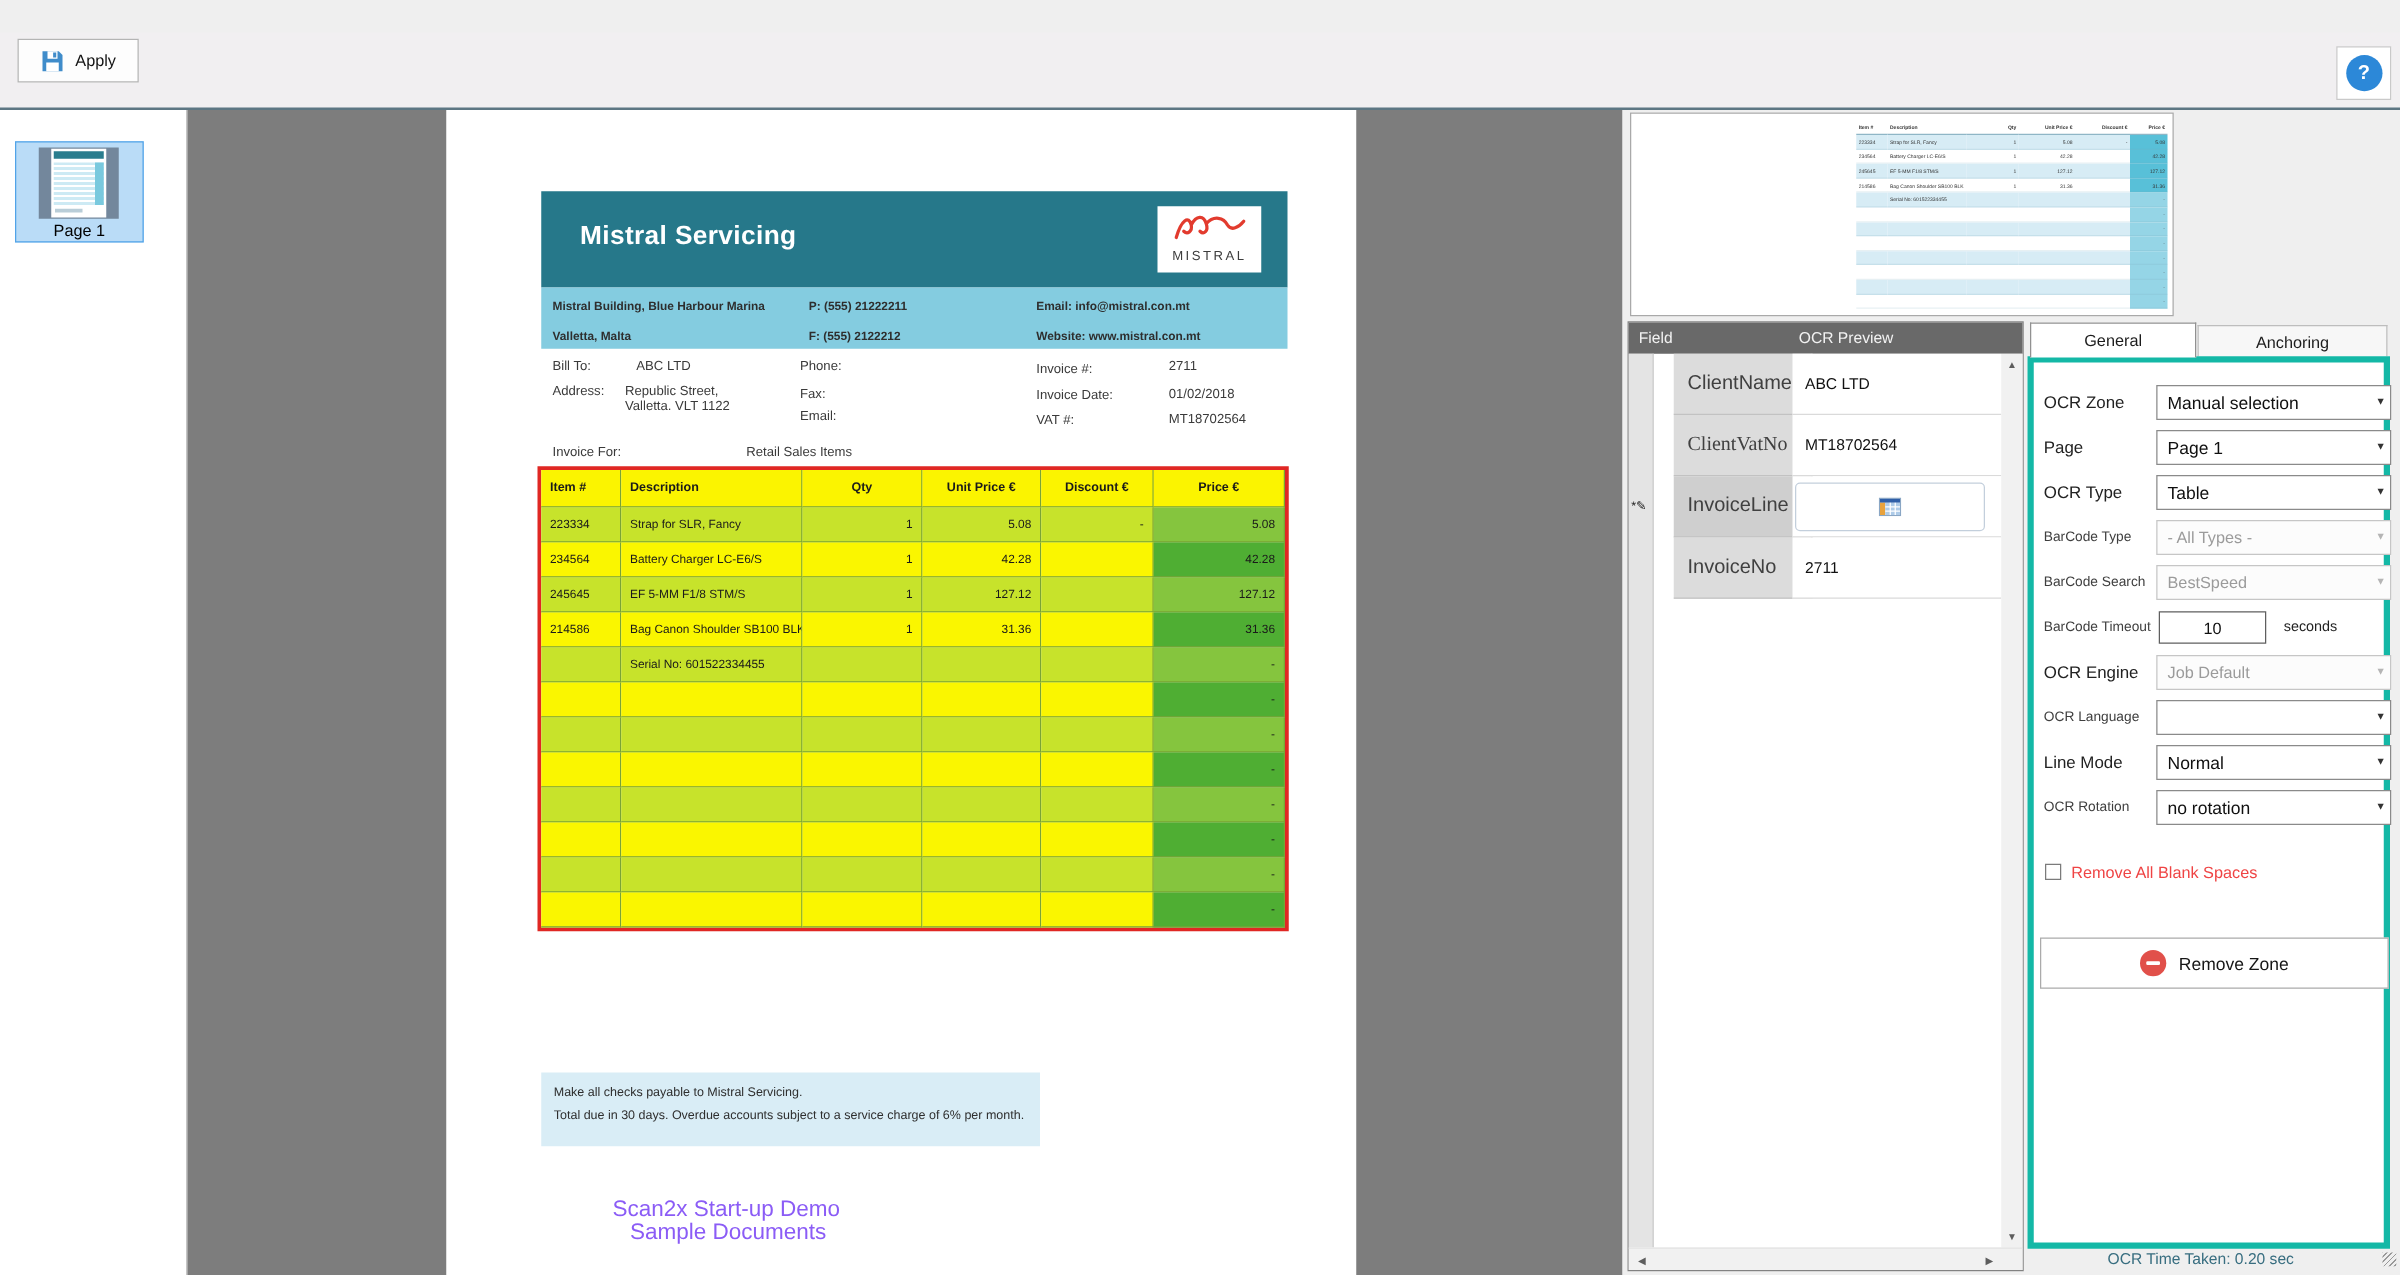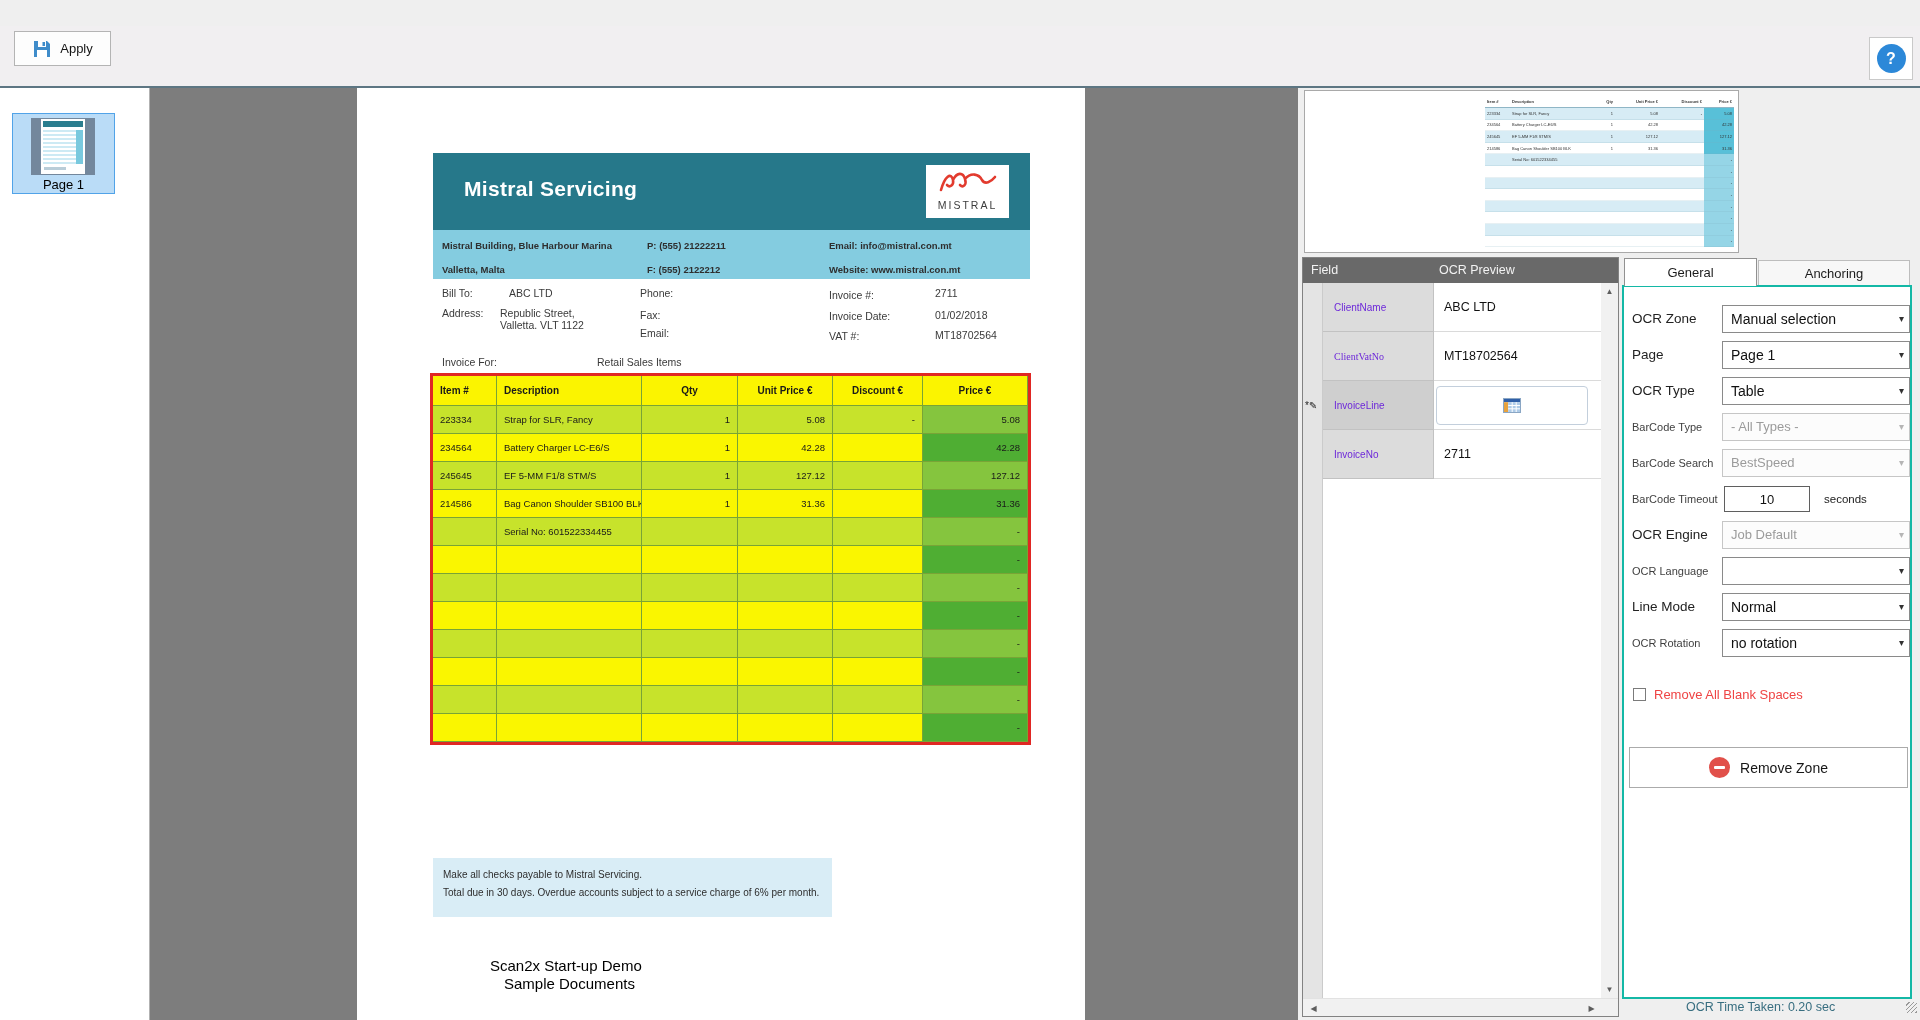--- a/index.html
+++ b/index.html
@@ -56,51 +56,51 @@
 .pg{background:#85c53e}.py{background:#4fae33}
 
 .totals{position:absolute;left:475px;top:657px;display:grid;grid-template-columns:91px 97px;grid-auto-rows:29px}
 .tl{background:#fff;border:1px solid #aed8e8;display:flex;align-items:center;justify-content:flex-end;padding-right:8px;font-size:10px;color:#222}
 .tl.alt{background:#daeef7}
 .tv{background:#85cfe2;border-bottom:1px solid #79c4d9;display:flex;align-items:center;justify-content:flex-end;padding-right:8px;font-size:10px;color:#1c1c1c}
 .tl.tot{background:#62c2da;font-weight:bold}
 .tv.tot{background:#62c2da}
 .noteband{position:absolute;left:76px;top:770px;width:399px;height:59px;background:#d9edf6}
 .nb{position:absolute;left:10px;font-size:10px;color:#2e2e2e;white-space:nowrap}
-.fl{position:absolute;font-size:15px;color:#000000;white-space:nowrap}
+.fl{position:absolute;font-size:18px;color:#8b5cf6;white-space:nowrap}
 
 .rightpanel{position:absolute;left:1298px;top:88px;width:622px;height:932px;background:#efefef}
 .previewbox{position:absolute;left:6px;top:2px;width:435px;height:163px;background:#fff;border:1px solid #a9a9a9}
 .minitable{position:absolute;left:180px;top:5px;width:249px;height:152px;display:grid;grid-template-columns:25px 63px 42px 45px 44px 30px;grid-template-rows:12px repeat(12,11.6px)}
 .mc{font-size:4px;color:#333;display:flex;align-items:center;padding:0 2px;overflow:hidden;white-space:nowrap;border-bottom:1px solid rgba(120,170,190,.18)}
 .mx0,.mx1{justify-content:flex-start}.mx2,.mx3,.mx4,.mx5{justify-content:flex-end}
 .mh{font-weight:bold;border-bottom:1px solid #8fb6c6}
 .mb{background:#d7ecf5}
 .mp1{background:#58c0d8}.mp2{background:#95d5e6}
 
 .fbx{position:absolute;left:4px;top:169px;width:317px;height:760px;background:#fff;border:1px solid #828282}
 .fhd{position:absolute;left:0;top:0;width:315px;height:25px;background:#696969}
 .fh{position:absolute;top:0;line-height:25px;font-size:12.5px;color:#f2f2f2}
 .fh.f1{left:8px}.fh.f2{left:136px}
 .fgut{position:absolute;left:0;top:25px;width:20px;height:715px;background:#e4e4e4;border-right:1px solid #cbcbcb}
 .fmark{position:absolute;left:2px;width:17px;height:49px;display:flex;align-items:center;font-size:10px;color:#222;z-index:2}
-.fc{position:absolute;left:20px;width:111px;height:49px;background:#dcdcdc;border-right:1px solid #c2c2c2;border-bottom:1px solid #c2c2c2;display:flex;align-items:center;padding-left:11px;font-size:10px;color:#6d28d9}
+.fc{position:absolute;left:36px;width:111px;height:49px;background:#dcdcdc;border-right:1px solid #c2c2c2;border-bottom:1px solid #c2c2c2;display:flex;align-items:center;padding-left:11px;font-size:16px;color:#404040}
 .fc.fsel{background:#cfcfcf}
 .fv{position:absolute;left:131px;width:167px;height:49px;background:#fff;border-bottom:1px solid #dadada;display:flex;align-items:center;padding-left:10px;font-size:12.5px;color:#111}
 .tbtn{position:absolute;left:2px;top:5px;width:152px;height:39px;border:1px solid #c3cfdc;border-radius:4px;background:#fff;display:flex;align-items:center;justify-content:center}
 .vsb{position:absolute;left:298px;top:25px;width:17px;height:715px;background:#f1f1f1}
 .hsb{position:absolute;left:0;top:740px;width:315px;height:18px;background:#f1f1f1;border-top:1px solid #e2e2e2}
 .sarr{position:absolute;width:17px;height:17px;display:flex;align-items:center;justify-content:center;font-size:8px;color:#5d5d5d}
 .sarr.up{left:0;top:0}.sarr.dn{left:0;top:698px}
 .sarr.lf{left:2px;top:0;height:18px}.sarr.rt{left:280px;top:0;height:18px}
 
 .tab{position:absolute;display:flex;align-items:center;justify-content:center;font-size:13px;color:#1c1c1c}
 .tab-g{left:326px;top:170px;width:133px;height:28px;background:#fff;border:1px solid #919191;border-bottom:none;z-index:2}
 .tab-a{left:460px;top:172px;width:152px;height:26px;background:#f7f7f7;border:1px solid #bdbdbd;border-bottom:none}
-.tpanel{position:absolute;left:324px;top:197px;width:290px;height:714px;background:#fff;border:2px solid #14b8a6}
+.tpanel{position:absolute;left:324px;top:197px;width:290px;height:714px;background:#fff;border:5px solid #14b8a6}
 .srow{position:absolute;left:0;width:288px;height:28px}
 .slb{position:absolute;left:8px;line-height:28px;color:#222;white-space:nowrap}
 .slb.lg{font-size:13.5px}.slb.sm{font-size:11px;color:#3f3f3f}
 .scombo{position:absolute;left:98px;top:0;width:188px;height:28px;background:#fff;border:1px solid #8a8a8a}
 .cval{position:absolute;left:8px;top:0;line-height:26px;font-size:14px;color:#101010;white-space:nowrap}
 .carw{position:absolute;right:5px;top:0;line-height:26px;font-size:10px;color:#333}
 .scombo.dis{border-color:#c6c6c6;background:#fcfcfc}
 .scombo.dis .cval{color:#9b9b9b;font-size:13px}
 .scombo.dis .carw{color:#b5b5b5}
 .sinput{position:absolute;left:100px;top:1px;width:86px;height:26px;border:1px solid #5f5f5f;text-align:center;font-size:13px;font-family:inherit;color:#111;background:#fff}

